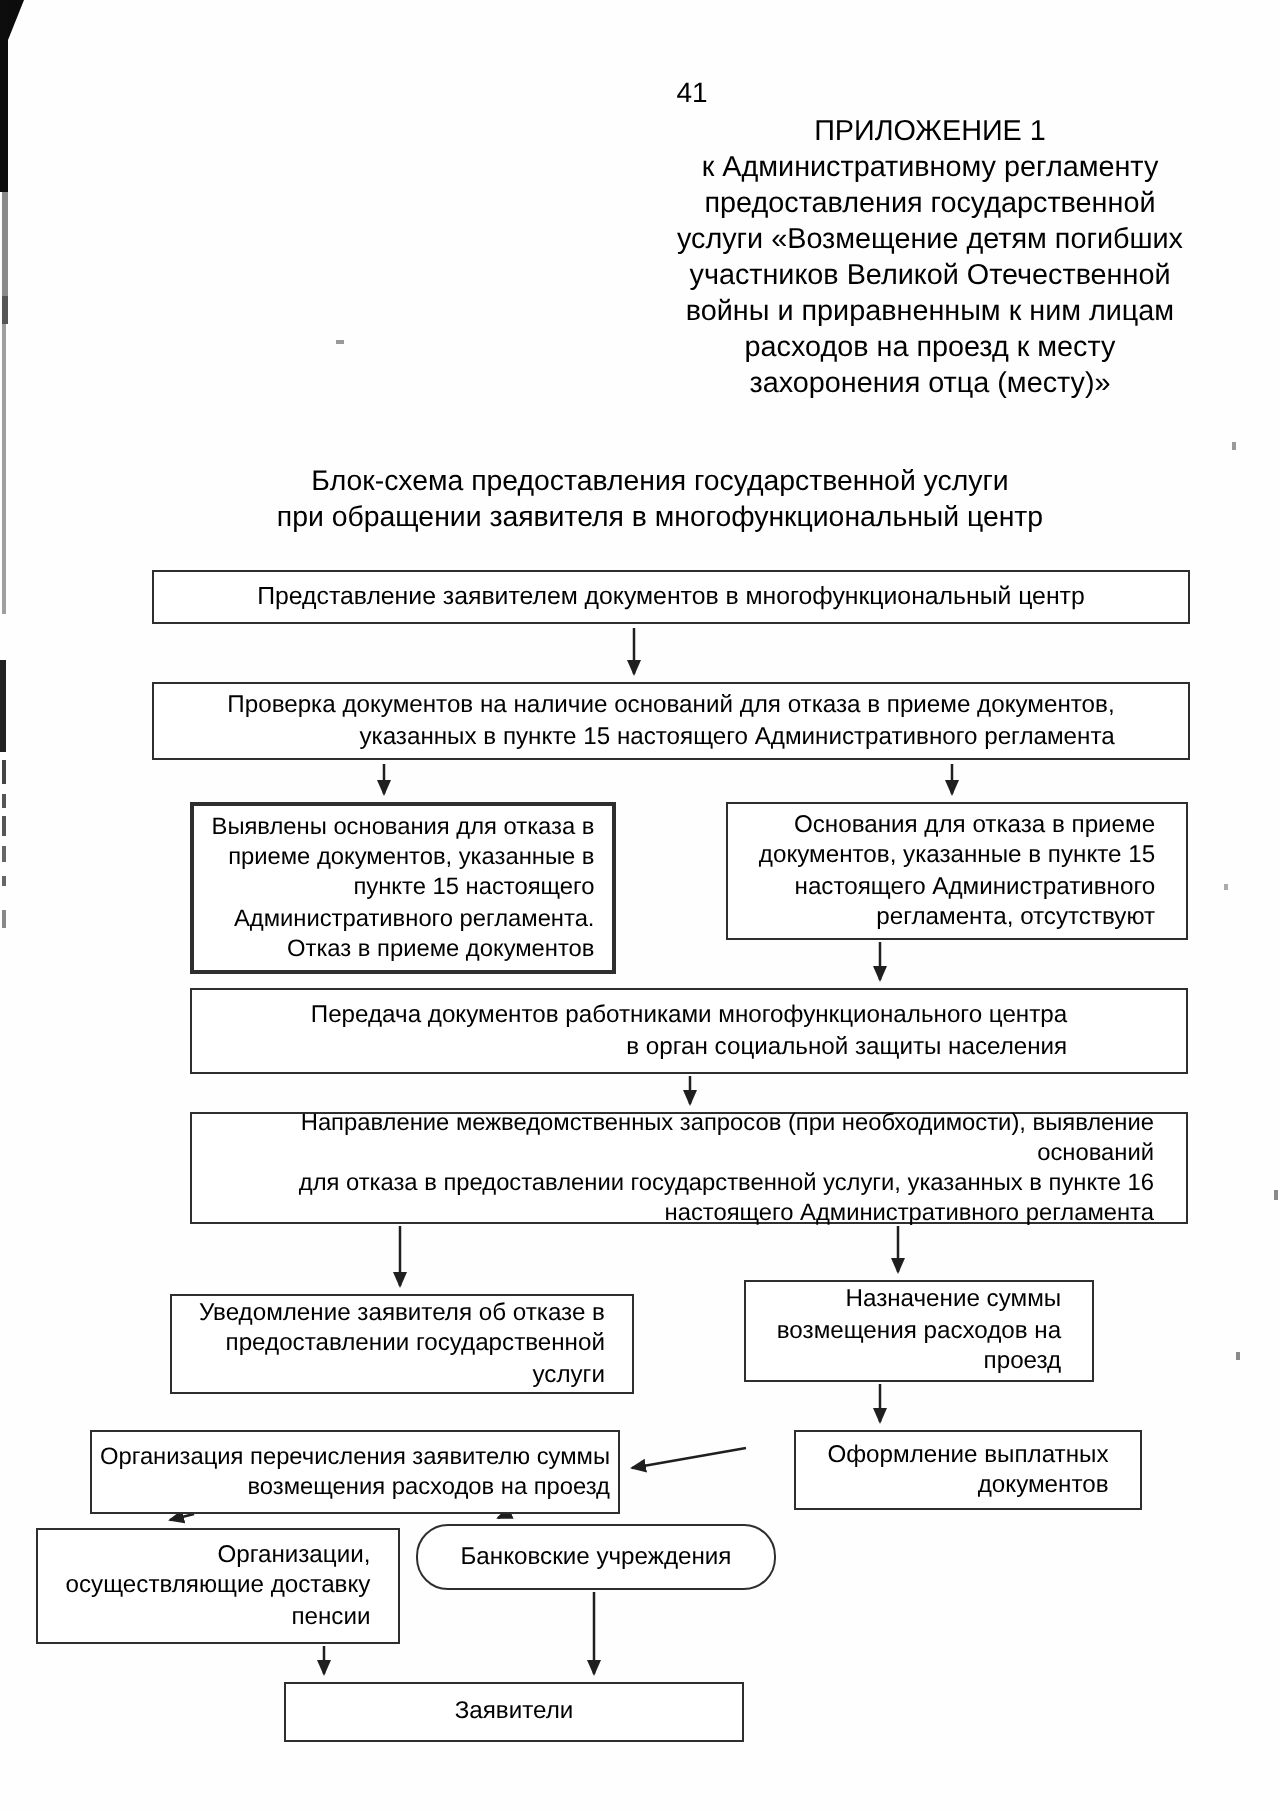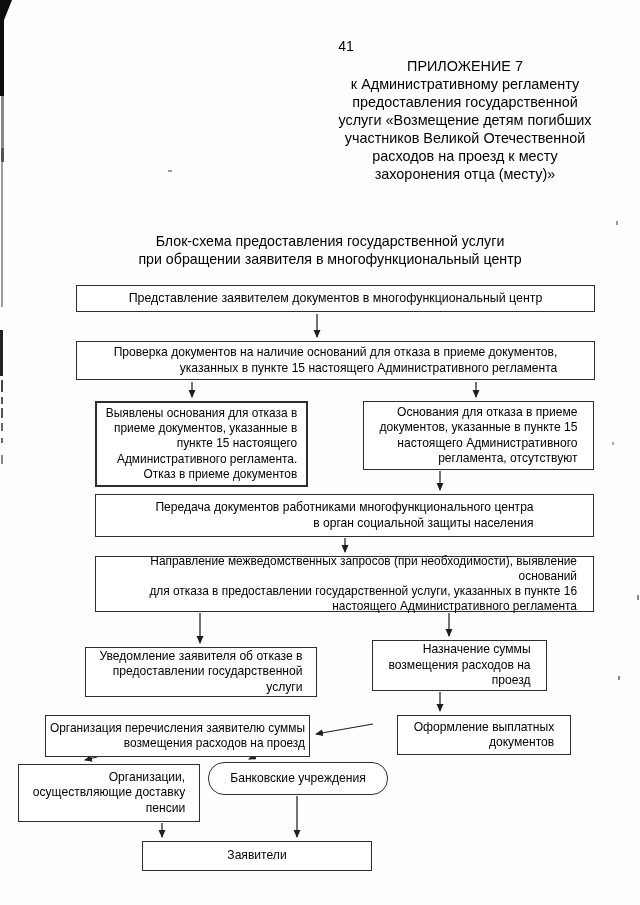--- a/index.html
+++ b/index.html
@@ -72,25 +72,26 @@
   <div class="art d6"></div>
   <div class="art s1"></div>
   <div class="art s2"></div>
   <div class="art s3"></div>
   <div class="art s4"></div>
   <div class="art s5"></div>
 
   <div class="pagenum">41</div>
 
   <div class="header">
-    <div>ПРИЛОЖЕНИЕ 7</div>
+    <div>ПРИЛОЖЕНИЕ 1</div>
     <div>к Административному регламенту</div>
     <div>предоставления государственной</div>
     <div>услуги «Возмещение детям погибших</div>
     <div>участников Великой Отечественной</div>
+    <div>войны и приравненным к ним лицам</div>
     <div>расходов на проезд к месту</div>
     <div>захоронения отца (месту)»</div>
   </div>
 
   <div class="chart-title">
     <div>Блок-схема предоставления государственной услуги</div>
     <div>при обращении заявителя в многофункциональный центр</div>
   </div>
 
   <svg class="connectors" viewBox="0 0 640 905" xmlns="http://www.w3.org/2000/svg">

